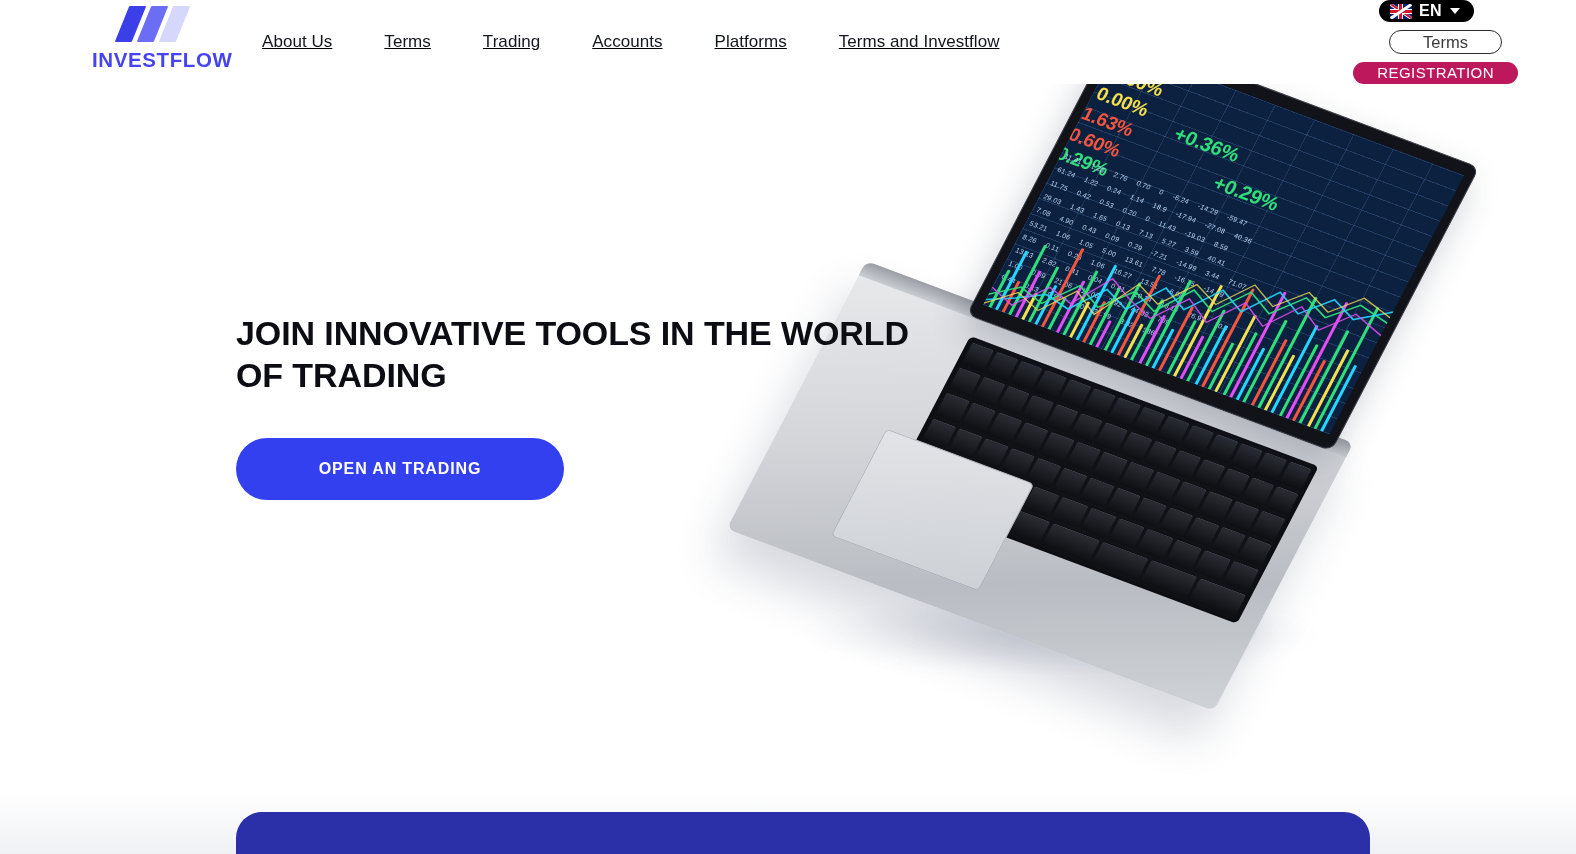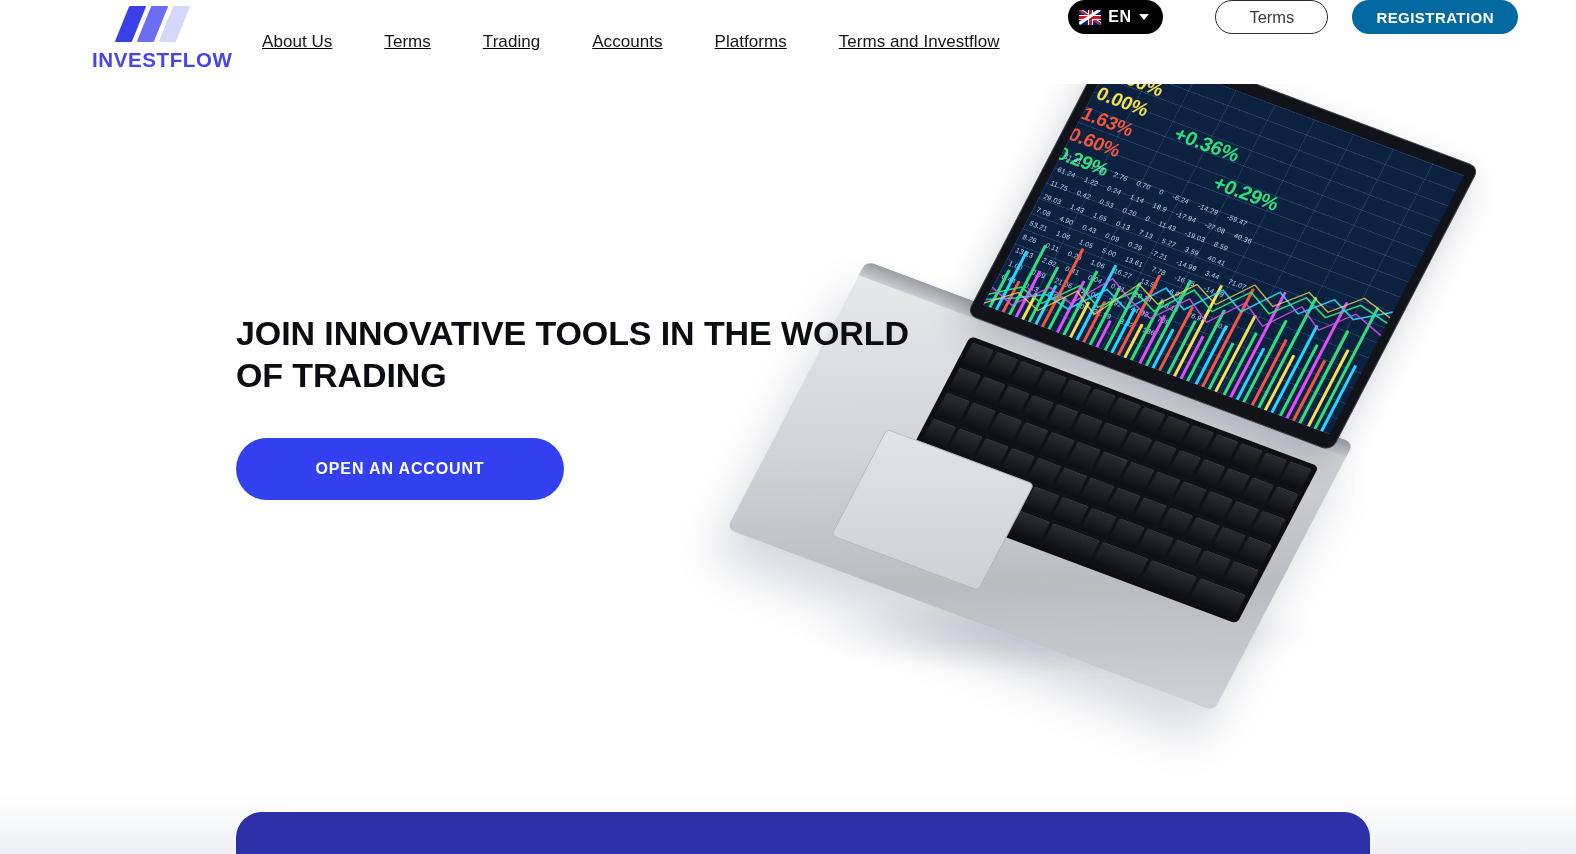--- a/index.html
+++ b/index.html
@@ -93,22 +93,23 @@
     letter-spacing: 0.05px;
   }
   .nav a:last-child { margin-right: 0; }
 
   .header-right {
     position: absolute;
     right: 58px;
     top: 0;
     height: 84px;
     display: flex;
-    align-items: flex-start;
+    align-items: flex-end;
     gap: 8px;
+    flex-direction: column;
   }
 
   .lang {
     display: flex;
     align-items: center;
     gap: 7px;
     background: #000000;
     border-radius: 22px;
     height: 34px;
     padding: 0 14px 0 11px;
@@ -189,24 +190,24 @@
   }
 
   .btn-register {
     display: inline-flex;
     align-items: center;
     justify-content: center;
     height: 34px;
     padding: 0 24px;
     border: none;
     border-radius: 22px;
-    background: #0369a1;
+    background: #be185d;
     color: #ffffff;
     font-size: 15px;
-    font-weight: 700;
+    font-weight: 400;
     letter-spacing: 0.45px;
     text-decoration: none;
     cursor: pointer;
     white-space: nowrap;
   }
 
   
   .hero {
     position: absolute;
     top: 84px; left: 0;
@@ -470,21 +471,21 @@
       <a class="btn-login" href="#">Terms</a>
       <a class="btn-register" href="#">REGISTRATION</a>
 
     </div>
   </header>
 
   <section class="hero">
 
     <div class="hero-copy">
       <h1 class="hero-title">JOIN INNOVATIVE TOOLS IN THE WORLD OF TRADING</h1>
-      <a class="btn-cta" href="#">OPEN AN ACCOUNT</a>
+      <a class="btn-cta" href="#">OPEN AN TRADING</a>
     </div>
 
     <div class="hero-visual">
       <div class="laptop">
 
         <div class="base-shadow"></div>
 
         <div class="base">
           <div class="base-lip"></div>
           <div class="keyboard">

